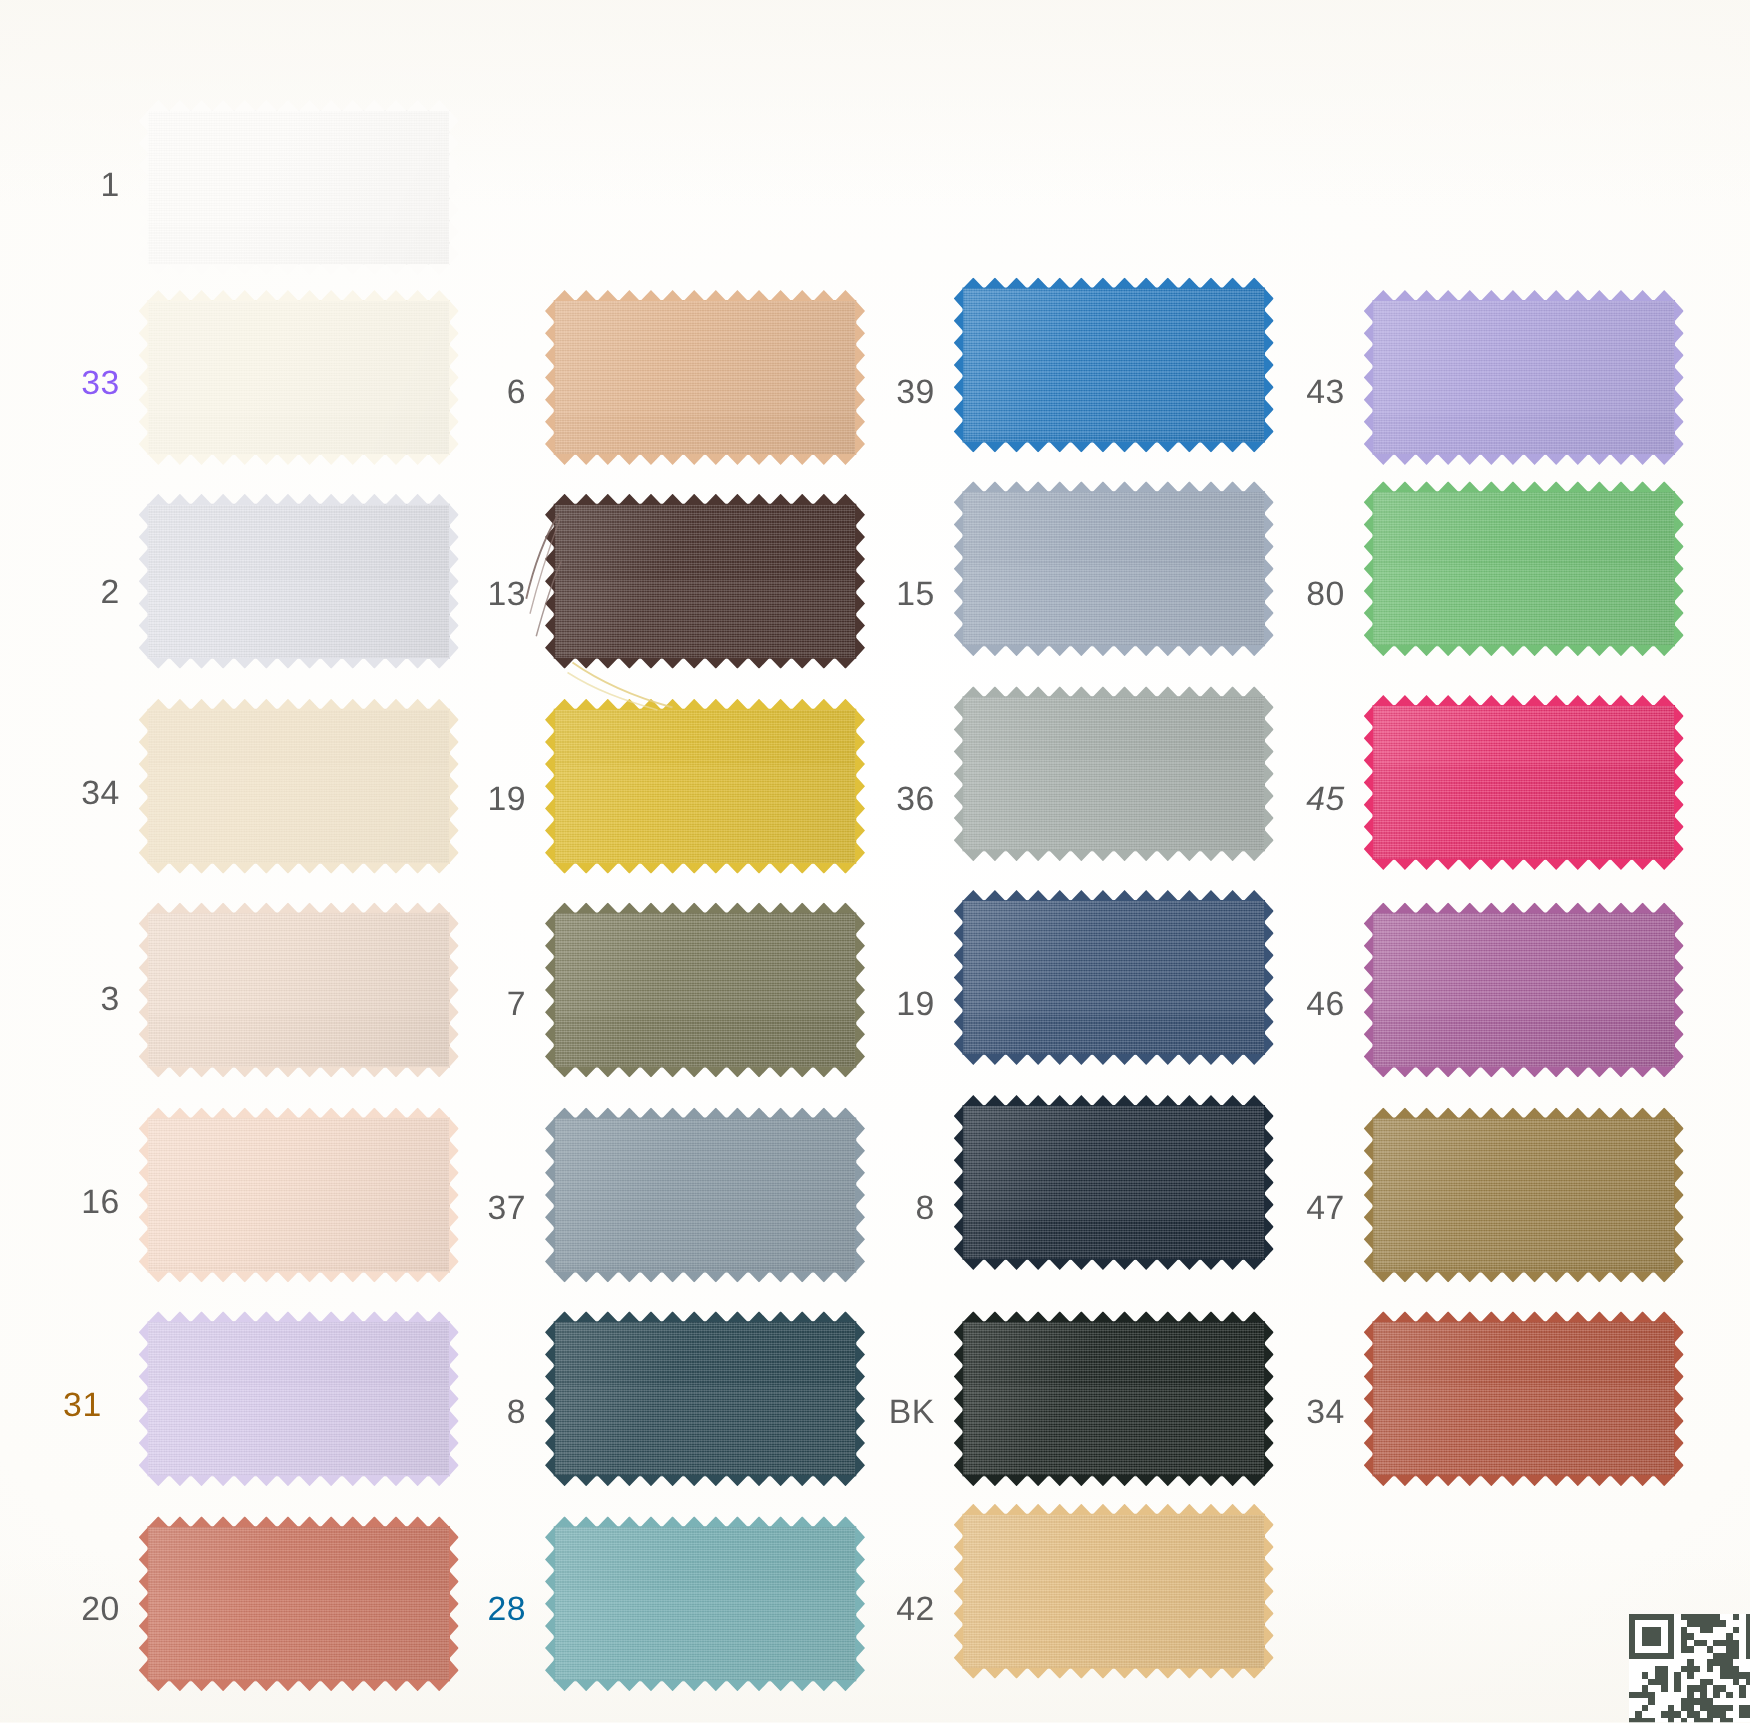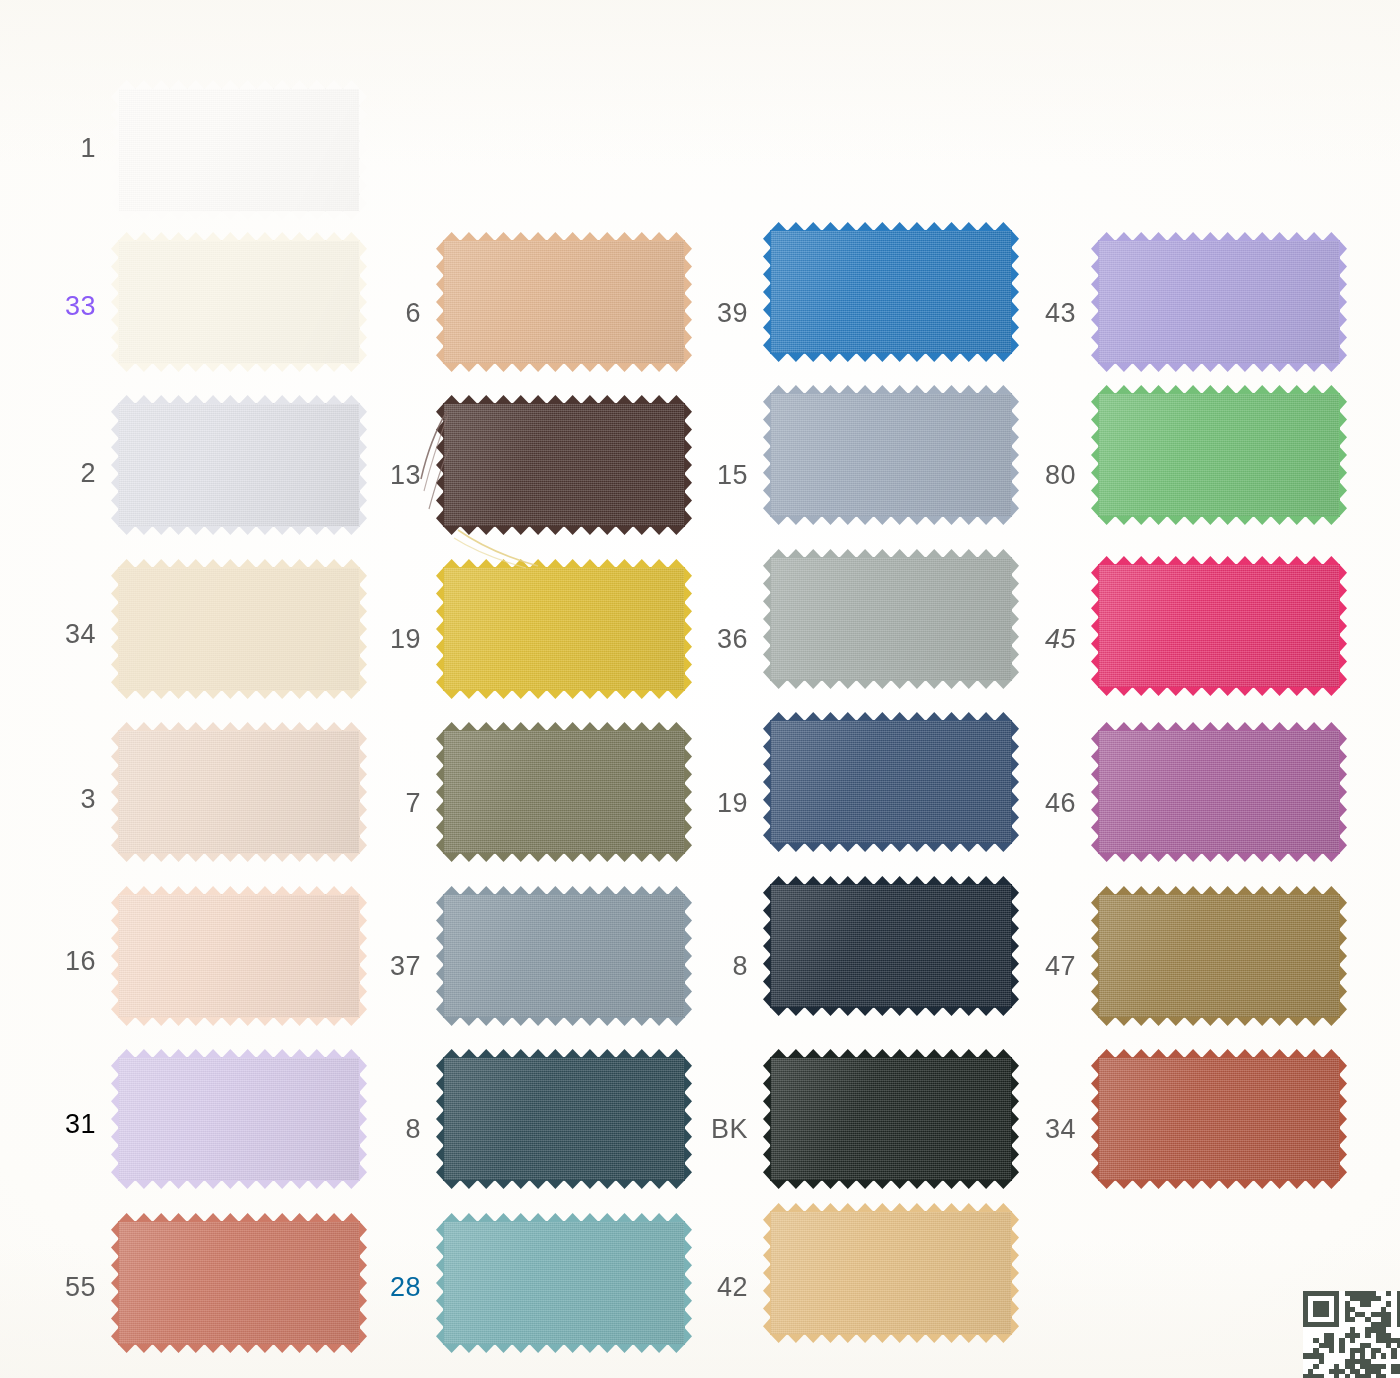--- a/index.html
+++ b/index.html
@@ -197,33 +197,33 @@
       <div class="softshadow" style="background: rgba(120, 115, 105, 0.16);"></div>
       <div class="body" style="background: rgb(246, 221, 205);">
         <div class="weave" style="opacity: 0.55;"></div>
         <div class="sheen" style="opacity: 0.8;"></div>
       </div>
       <div class="zig top" style="background: rgb(246, 221, 205); clip-path: polygon(0% 100%, 0% 100%, 3.571% 0%, 7.143% 100%, 10.714% 0%, 14.286% 100%, 17.857% 0%, 21.429% 100%, 25% 0%, 28.571% 100%, 32.143% 0%, 35.714% 100%, 39.286% 0%, 42.857% 100%, 46.429% 0%, 50% 100%, 53.571% 0%, 57.143% 100%, 60.714% 0%, 64.286% 100%, 67.857% 0%, 71.429% 100%, 75% 0%, 78.571% 100%, 82.143% 0%, 85.714% 100%, 89.286% 0%, 92.857% 100%, 96.429% 0%, 100% 100%);"></div>
       <div class="zig bottom" style="background: rgb(246, 221, 205); clip-path: polygon(0% 0%, 0% 0%, 3.571% 100%, 7.143% 0%, 10.714% 100%, 14.286% 0%, 17.857% 100%, 21.429% 0%, 25% 100%, 28.571% 0%, 32.143% 100%, 35.714% 0%, 39.286% 100%, 42.857% 0%, 46.429% 100%, 50% 0%, 53.571% 100%, 57.143% 0%, 60.714% 100%, 64.286% 0%, 67.857% 100%, 71.429% 0%, 75% 100%, 78.571% 0%, 82.143% 100%, 85.714% 0%, 89.286% 100%, 92.857% 0%, 96.429% 100%, 100% 0%);"></div>
       <div style="position: absolute; top: 0px; height: 100%; width: 8px; background: rgb(246, 221, 205); left: -7px; clip-path: polygon(100% 0%, 100% 0%, 0% 7.143%, 100% 14.286%, 0% 21.429%, 100% 28.571%, 0% 35.714%, 100% 42.857%, 0% 50%, 100% 57.143%, 0% 64.286%, 100% 71.429%, 0% 78.571%, 100% 85.714%, 0% 92.857%, 100% 100%);"></div>
       <div style="position: absolute; top: 0px; height: 100%; width: 8px; background: rgb(246, 221, 205); right: -7px; clip-path: polygon(0% 0%, 0% 0%, 100% 7.143%, 0% 14.286%, 100% 21.429%, 0% 28.571%, 100% 35.714%, 0% 42.857%, 100% 50%, 0% 57.143%, 100% 64.286%, 0% 71.429%, 100% 78.571%, 0% 85.714%, 100% 92.857%, 0% 100%);"></div>
     </div>
-    <div class="label" style="left: 36px; top: 1111px; width: 60px; color: #000000;">31</div>
+    <div class="label" style="left: 36px; top: 1111px; width: 60px; color: #a16207; text-align: center;">31</div>
     <div class="swatch" style="left: 118px; top: 1057px; width: 242px; height: 124px;">
       <div class="softshadow" style="background: rgba(120, 115, 105, 0.16);"></div>
       <div class="body" style="background: rgb(217, 205, 236);">
         <div class="weave" style="opacity: 0.55;"></div>
         <div class="sheen" style="opacity: 0.8;"></div>
       </div>
       <div class="zig top" style="background: rgb(217, 205, 236); clip-path: polygon(0% 100%, 0% 100%, 3.571% 0%, 7.143% 100%, 10.714% 0%, 14.286% 100%, 17.857% 0%, 21.429% 100%, 25% 0%, 28.571% 100%, 32.143% 0%, 35.714% 100%, 39.286% 0%, 42.857% 100%, 46.429% 0%, 50% 100%, 53.571% 0%, 57.143% 100%, 60.714% 0%, 64.286% 100%, 67.857% 0%, 71.429% 100%, 75% 0%, 78.571% 100%, 82.143% 0%, 85.714% 100%, 89.286% 0%, 92.857% 100%, 96.429% 0%, 100% 100%);"></div>
       <div class="zig bottom" style="background: rgb(217, 205, 236); clip-path: polygon(0% 0%, 0% 0%, 3.571% 100%, 7.143% 0%, 10.714% 100%, 14.286% 0%, 17.857% 100%, 21.429% 0%, 25% 100%, 28.571% 0%, 32.143% 100%, 35.714% 0%, 39.286% 100%, 42.857% 0%, 46.429% 100%, 50% 0%, 53.571% 100%, 57.143% 0%, 60.714% 100%, 64.286% 0%, 67.857% 100%, 71.429% 0%, 75% 100%, 78.571% 0%, 82.143% 100%, 85.714% 0%, 89.286% 100%, 92.857% 0%, 96.429% 100%, 100% 0%);"></div>
       <div style="position: absolute; top: 0px; height: 100%; width: 8px; background: rgb(217, 205, 236); left: -7px; clip-path: polygon(100% 0%, 100% 0%, 0% 7.143%, 100% 14.286%, 0% 21.429%, 100% 28.571%, 0% 35.714%, 100% 42.857%, 0% 50%, 100% 57.143%, 0% 64.286%, 100% 71.429%, 0% 78.571%, 100% 85.714%, 0% 92.857%, 100% 100%);"></div>
       <div style="position: absolute; top: 0px; height: 100%; width: 8px; background: rgb(217, 205, 236); right: -7px; clip-path: polygon(0% 0%, 0% 0%, 100% 7.143%, 0% 14.286%, 100% 21.429%, 0% 28.571%, 100% 35.714%, 0% 42.857%, 100% 50%, 0% 57.143%, 100% 64.286%, 0% 71.429%, 100% 78.571%, 0% 85.714%, 100% 92.857%, 0% 100%);"></div>
     </div>
-    <div class="label" style="left: 36px; top: 1274px; width: 60px; color: rgb(93, 93, 93);">55</div>
+    <div class="label" style="left: 36px; top: 1274px; width: 60px; color: rgb(93, 93, 93);">20</div>
     <div class="swatch" style="left: 118px; top: 1221px; width: 242px; height: 124px;">
       <div class="softshadow" style="background: rgba(120, 115, 105, 0.16);"></div>
       <div class="body" style="background: rgb(205, 122, 103);">
         <div class="weave" style="opacity: 0.55;"></div>
         <div class="sheen" style="opacity: 0.8;"></div>
       </div>
       <div class="zig top" style="background: rgb(205, 122, 103); clip-path: polygon(0% 100%, 0% 100%, 3.571% 0%, 7.143% 100%, 10.714% 0%, 14.286% 100%, 17.857% 0%, 21.429% 100%, 25% 0%, 28.571% 100%, 32.143% 0%, 35.714% 100%, 39.286% 0%, 42.857% 100%, 46.429% 0%, 50% 100%, 53.571% 0%, 57.143% 100%, 60.714% 0%, 64.286% 100%, 67.857% 0%, 71.429% 100%, 75% 0%, 78.571% 100%, 82.143% 0%, 85.714% 100%, 89.286% 0%, 92.857% 100%, 96.429% 0%, 100% 100%);"></div>
       <div class="zig bottom" style="background: rgb(205, 122, 103); clip-path: polygon(0% 0%, 0% 0%, 3.571% 100%, 7.143% 0%, 10.714% 100%, 14.286% 0%, 17.857% 100%, 21.429% 0%, 25% 100%, 28.571% 0%, 32.143% 100%, 35.714% 0%, 39.286% 100%, 42.857% 0%, 46.429% 100%, 50% 0%, 53.571% 100%, 57.143% 0%, 60.714% 100%, 64.286% 0%, 67.857% 100%, 71.429% 0%, 75% 100%, 78.571% 0%, 82.143% 100%, 85.714% 0%, 89.286% 100%, 92.857% 0%, 96.429% 100%, 100% 0%);"></div>
       <div style="position: absolute; top: 0px; height: 100%; width: 8px; background: rgb(205, 122, 103); left: -7px; clip-path: polygon(100% 0%, 100% 0%, 0% 7.143%, 100% 14.286%, 0% 21.429%, 100% 28.571%, 0% 35.714%, 100% 42.857%, 0% 50%, 100% 57.143%, 0% 64.286%, 100% 71.429%, 0% 78.571%, 100% 85.714%, 0% 92.857%, 100% 100%);"></div>
       <div style="position: absolute; top: 0px; height: 100%; width: 8px; background: rgb(205, 122, 103); right: -7px; clip-path: polygon(0% 0%, 0% 0%, 100% 7.143%, 0% 14.286%, 100% 21.429%, 0% 28.571%, 100% 35.714%, 0% 42.857%, 100% 50%, 0% 57.143%, 100% 64.286%, 0% 71.429%, 100% 78.571%, 0% 85.714%, 100% 92.857%, 0% 100%);"></div>

